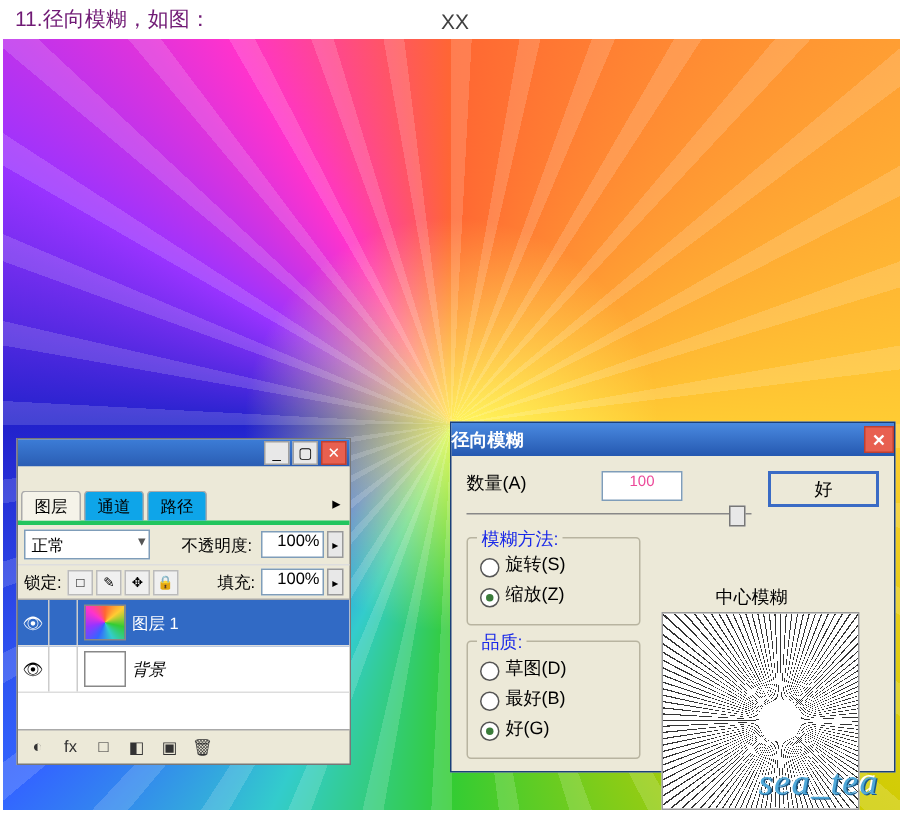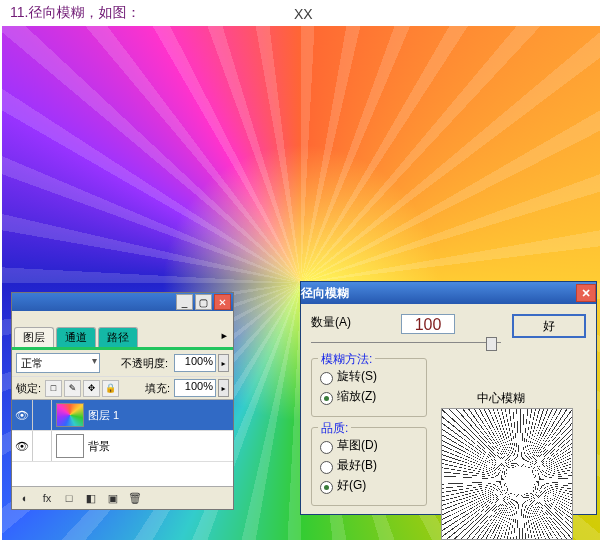--- a/index.html
+++ b/index.html
@@ -15,49 +15,49 @@
    #9933ff 300deg, #ff33cc 330deg, #ff6633 360deg)}
 .rays{position:absolute;inset:0;background:
  repeating-conic-gradient(from 0deg at 50% 50%,
   rgba(255,255,255,0.15) 0deg 3deg, transparent 3deg 10deg);mix-blend-mode:screen}
 
 .layers-panel{position:absolute;left:11px;top:292px;width:221px;background:#ece9d8;border:1px solid #777;font-size:11px}
 .tbar{height:18px;background:linear-gradient(#3c7cd6,#2a5db3);display:flex;justify-content:flex-end;align-items:center;padding:0 2px;gap:2px}
 .tbtn{width:15px;height:14px;background:#e8e8e8;border:1px solid #a0a0a0;display:flex;align-items:center;justify-content:center;font-size:10px;cursor:pointer}
 .tbtn.close{background:#e86050;color:#fff;border-color:#c04030}
 .tabrow{display:flex;background:#ece9d8;border-bottom:3px solid #22c55e;padding-top:16px}
-.tab{padding:2px 8px;border:1px solid #aaa;border-bottom:none;background:#14b8a6;margin-left:2px;border-radius:3px 3px 0 0;cursor:pointer}
+.tab{padding:2px 8px;border:1px solid #aaa;border-bottom:none;background:#0ea5e9;margin-left:2px;border-radius:3px 3px 0 0;cursor:pointer}
 .tab.active{background:#f5f3e9}
 .tab-arrow{margin-left:auto;padding:2px 6px;cursor:pointer}
 .row1{display:flex;align-items:center;padding:3px 4px;gap:6px}
 .select{height:18px;border:1px solid #7f9db9;background:#fff;padding:0 14px 0 4px;position:relative;display:flex;align-items:center;min-width:64px}
 .select::after{content:"▾";position:absolute;right:2px;top:1px;font-size:10px;color:#555}
 .opacity-box{display:flex;align-items:center;gap:2px}
 .small-input{width:36px;height:16px;border:1px solid #7f9db9;background:#fff;text-align:right;padding:0 2px;font-size:11px}
 .tri{width:9px;height:16px;border:1px solid #999;background:#e8e8e8;display:flex;align-items:center;justify-content:center;font-size:8px;cursor:pointer}
 .row2{display:flex;align-items:center;padding:2px 4px;gap:4px;border-top:1px solid #ddd;border-bottom:1px solid #aaa}
 .lockicons{display:flex;gap:2px}
 .licon{width:15px;height:15px;border:1px solid #bbb;background:#f0f0f0;display:flex;align-items:center;justify-content:center;font-size:9px;cursor:pointer}
 .layer-list{background:#fff;height:86px;overflow:hidden}
 .layer-row{display:flex;align-items:center;height:30px;border-bottom:1px solid #ddd}
 .layer-row.sel{background:#316ac5;color:#fff}
 .eye{width:20px;display:flex;align-items:center;justify-content:center;border-right:1px solid #ccc;height:100%}
 .link{width:18px;border-right:1px solid #ccc;height:100%}
 .thumb{width:26px;height:22px;margin:0 4px;border:1px solid #888;background:conic-gradient(from 0deg,#f63,#fc3,#3c3,#3cc,#36f,#93f,#f3c,#f63)}
 .thumb.bg{background:#fff}
-.italic{}
+.italic{font-style:italic}
 .panel-bottom{display:flex;gap:4px;padding:3px 4px;border-top:1px solid #aaa;justify-content:flex-start}
 .pb-icon{width:18px;height:16px;display:flex;align-items:center;justify-content:center;font-size:11px;color:#333;cursor:pointer}
 
 .dialog{position:absolute;left:300px;top:281px;width:295px;background:#ece9d8;border:1px solid #1a3f7a;font-size:12px}
 .dlg-title{height:22px;background:linear-gradient(#4a8ae0,#2558b0);color:#fff;display:flex;align-items:center;padding:0 0;font-weight:bold}
 .dlg-close{margin-left:auto;width:18px;height:16px;background:#e86050;border:1px solid #c04030;color:#fff;display:flex;align-items:center;justify-content:center;cursor:pointer;font-size:11px}
 .dlg-body{padding:10px 10px 8px 10px;position:relative}
 .amount-row{display:flex;align-items:flex-start;gap:8px;margin-bottom:4px}
-.amt-input{width:52px;height:16px;border:1px solid #7f9db9;background:#fff;text-align:center;color:#7f1d1d;font-size:16px;padding:1px 0}
+.amt-input{width:52px;height:16px;border:1px solid #7f9db9;background:#fff;text-align:center;color:#ec4899;font-size:10px;padding:1px 0}
 .slider-track{position:relative;width:190px;height:10px;margin:2px 0 10px 0}
 .slider-line{position:absolute;top:4px;left:0;right:0;height:1px;background:#888}
 .slider-thumb{position:absolute;top:-1px;right:4px;width:9px;height:12px;background:#e8e8e8;border:1px solid #777;cursor:pointer}
 .btn{width:70px;height:20px;border:1px solid #555;background:#ece9d8;cursor:pointer;display:flex;align-items:center;justify-content:center}
 .btn.ok{border:2px solid #3a6bc5}
 .btns{position:absolute;right:10px;top:10px;display:flex;flex-direction:column;gap:6px}
 .fieldset{border:1px solid #b8b4a0;border-radius:3px;padding:6px 8px 8px 8px;margin-top:4px;width:98px;position:relative}
 .fieldset .legend{position:absolute;top:-8px;left:6px;background:#ece9d8;padding:0 3px;color:#1a29e8}
 .radio-row{display:flex;align-items:flex-end;gap:4px;margin:3px 0;cursor:pointer}
 .radio{width:11px;height:11px;border:1px solid #555;border-radius:50%;background:#fff;display:flex;align-items:center;justify-content:center}
@@ -189,13 +189,14 @@
        </div>
      </div>
 
      <div class="preview-label">中心模糊</div>
      <div class="preview-box">
        <div class="preview-rays"></div>
      </div>
    </div>
  </div>
 
+ <div class="watermark">sea_tea</div>
 </div>
 
 </body></html>

